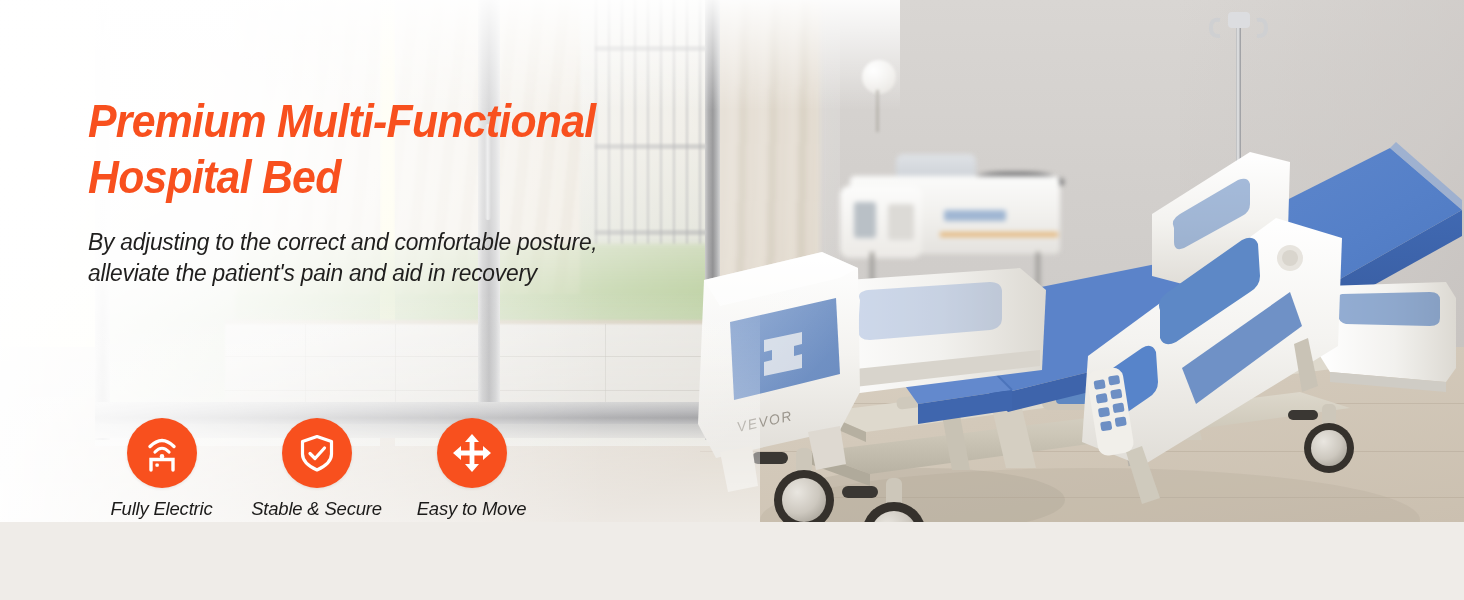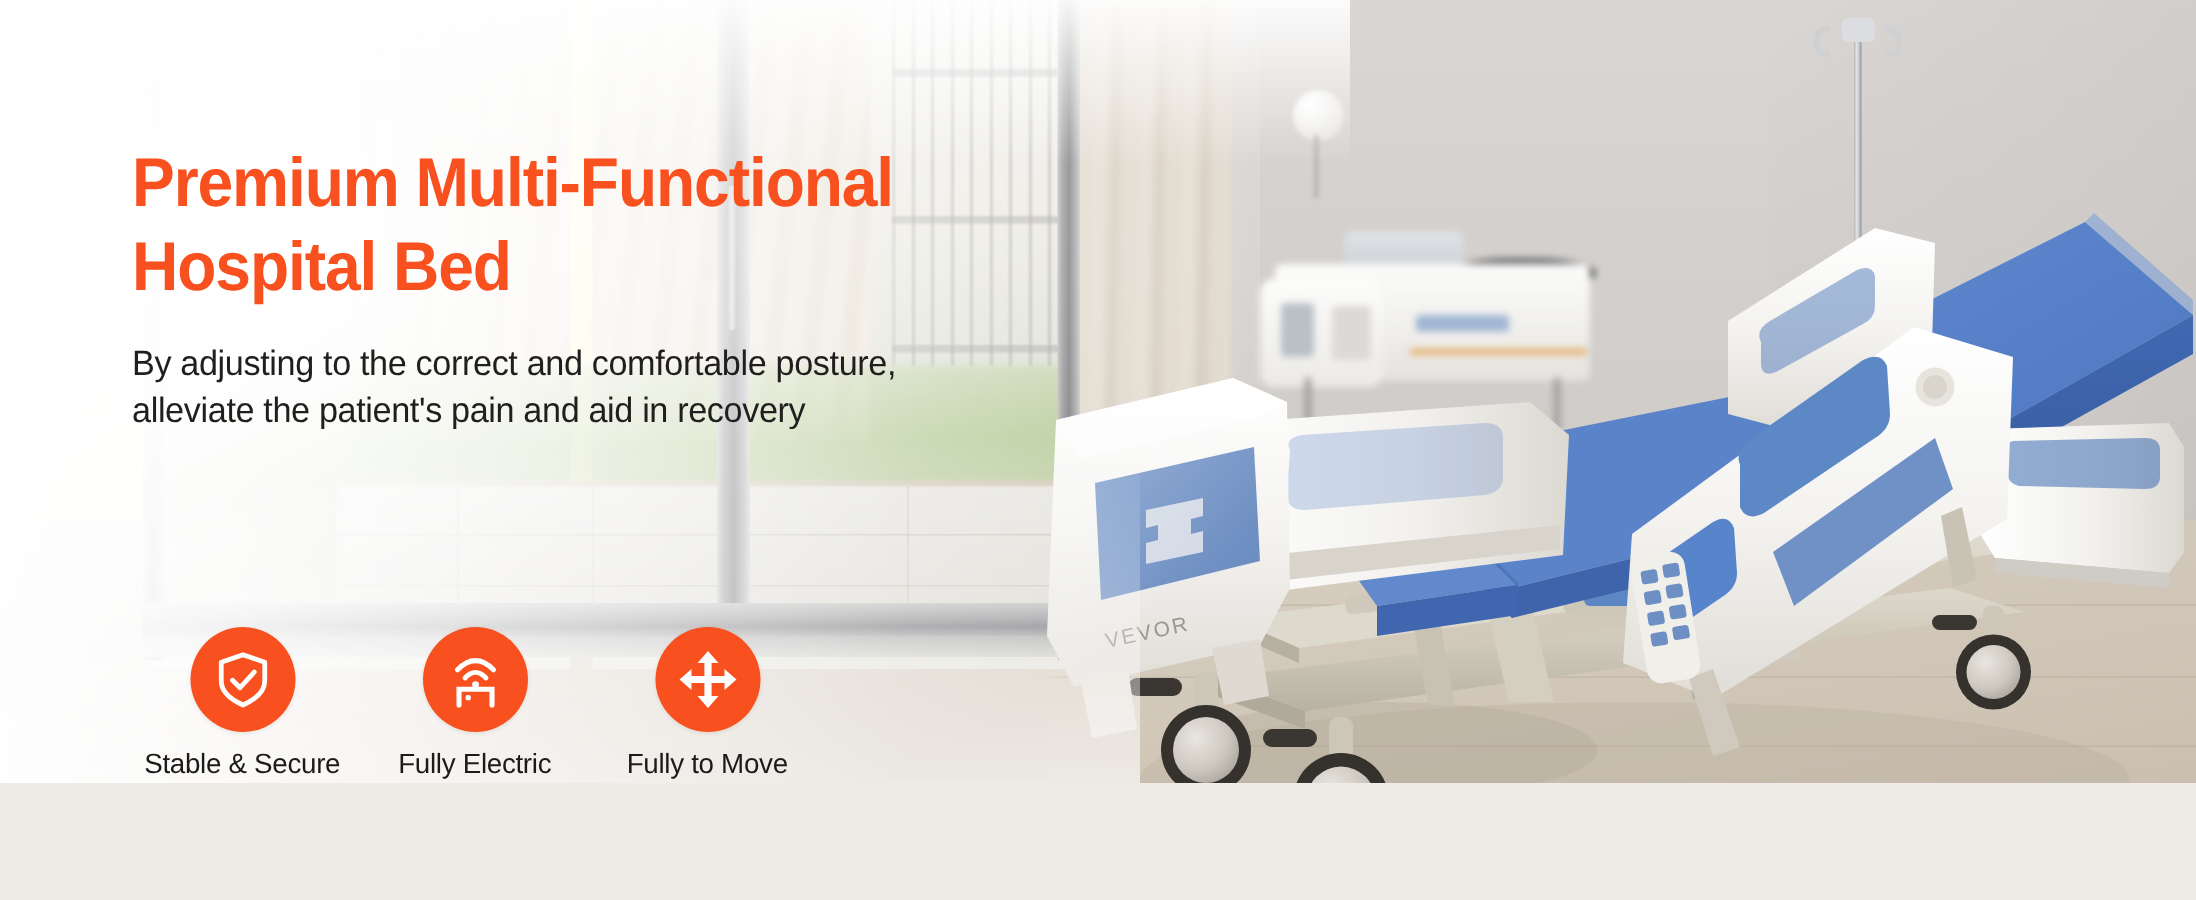--- a/index.html
+++ b/index.html
@@ -8,20 +8,21 @@
     font-family:"Liberation Sans", sans-serif;
     background:#efece8;
   }
 
   #banner {
     position:relative;
     width:1464px;
     height:522px;
     overflow:hidden;
     background:#fef9c3;
+    font-style:italic;
   }
 
   
   .scene { position:absolute; inset:0; overflow:hidden; }
 
   
   .wall-right {
     position:absolute; left:700px; top:0; width:764px; height:470px;
     background:linear-gradient(180deg,#d9d6d3 0%, #d2cfcc 42%, #cecbc8 72%, #c9c5c2 100%);
   }
@@ -504,54 +505,54 @@
 
   <div class="copy">
     <div class="headline">Premium Multi-Functional
 Hospital Bed</div>
     <div class="subhead">By adjusting to the correct and comfortable posture,
 alleviate the patient's pain and aid in recovery</div>
   </div>
 
   <div class="features">
 
-
-    <div class="feature">
-      <div class="badge">
-        <span>
-          <svg width="42" height="42" viewBox="0 0 42 42" fill="none" stroke="#ffffff" stroke-width="3.2" stroke-linecap="round" stroke-linejoin="round">
-            <path d="M21 4.5 L35.5 9.5 L35.5 22 Q35.5 31.5 21 38 Q6.5 31.5 6.5 22 L6.5 9.5 Z"></path>
-            <path d="M14 21.5 L19 26.5 L28.5 16"></path>
-          </svg>
-        </span>
-      </div>
-      <div class="feature-label">Stable &amp; Secure</div>
-    </div>
 
     <div class="feature">
       <div class="badge">
         <span>
           <svg width="42" height="42" viewBox="0 0 42 42" fill="none" stroke="#ffffff" stroke-linecap="round">
             <path d="M9 14.5 Q21 2.5 33 14.5" stroke-width="3.4"></path>
             <path d="M14 20 Q21 12.5 28 20" stroke-width="3.2"></path>
             <circle cx="21" cy="24.4" r="2.3" fill="#ffffff" stroke="none"></circle>
             <path d="M10 38 L10 27.5 L32 27.5 L32 38" stroke-width="3.4"></path>
             <rect x="14.4" y="31.4" width="3.4" height="3.4" rx="1" fill="#ffffff" stroke="none"></rect>
           </svg>
         </span>
       </div>
       <div class="feature-label">Fully Electric
 Remote Control</div>
     </div>
 
     <div class="feature">
       <div class="badge">
         <span>
+          <svg width="42" height="42" viewBox="0 0 42 42" fill="none" stroke="#ffffff" stroke-width="3.2" stroke-linecap="round" stroke-linejoin="round">
+            <path d="M21 4.5 L35.5 9.5 L35.5 22 Q35.5 31.5 21 38 Q6.5 31.5 6.5 22 L6.5 9.5 Z"></path>
+            <path d="M14 21.5 L19 26.5 L28.5 16"></path>
+          </svg>
+        </span>
+      </div>
+      <div class="feature-label">Stable &amp; Secure</div>
+    </div>
+
+    <div class="feature">
+      <div class="badge">
+        <span>
           <svg width="42" height="42" viewBox="0 0 42 42" fill="#ffffff">
             <path d="M21 2 L28 10 L23.4 10 L23.4 18.6 L32 18.6 L32 14 L40 21 L32 28 L32 23.4 L23.4 23.4 L23.4 32 L28 32 L21 40 L14 32 L18.6 32 L18.6 23.4 L10 23.4 L10 28 L2 21 L10 14 L10 18.6 L18.6 18.6 L18.6 10 L14 10 Z"></path>
           </svg>
         </span>
       </div>
-      <div class="feature-label">Fully to Move</div>
+      <div class="feature-label">Easy to Move</div>
     </div>
 
   </div>
 </div>
 
 </body></html>

